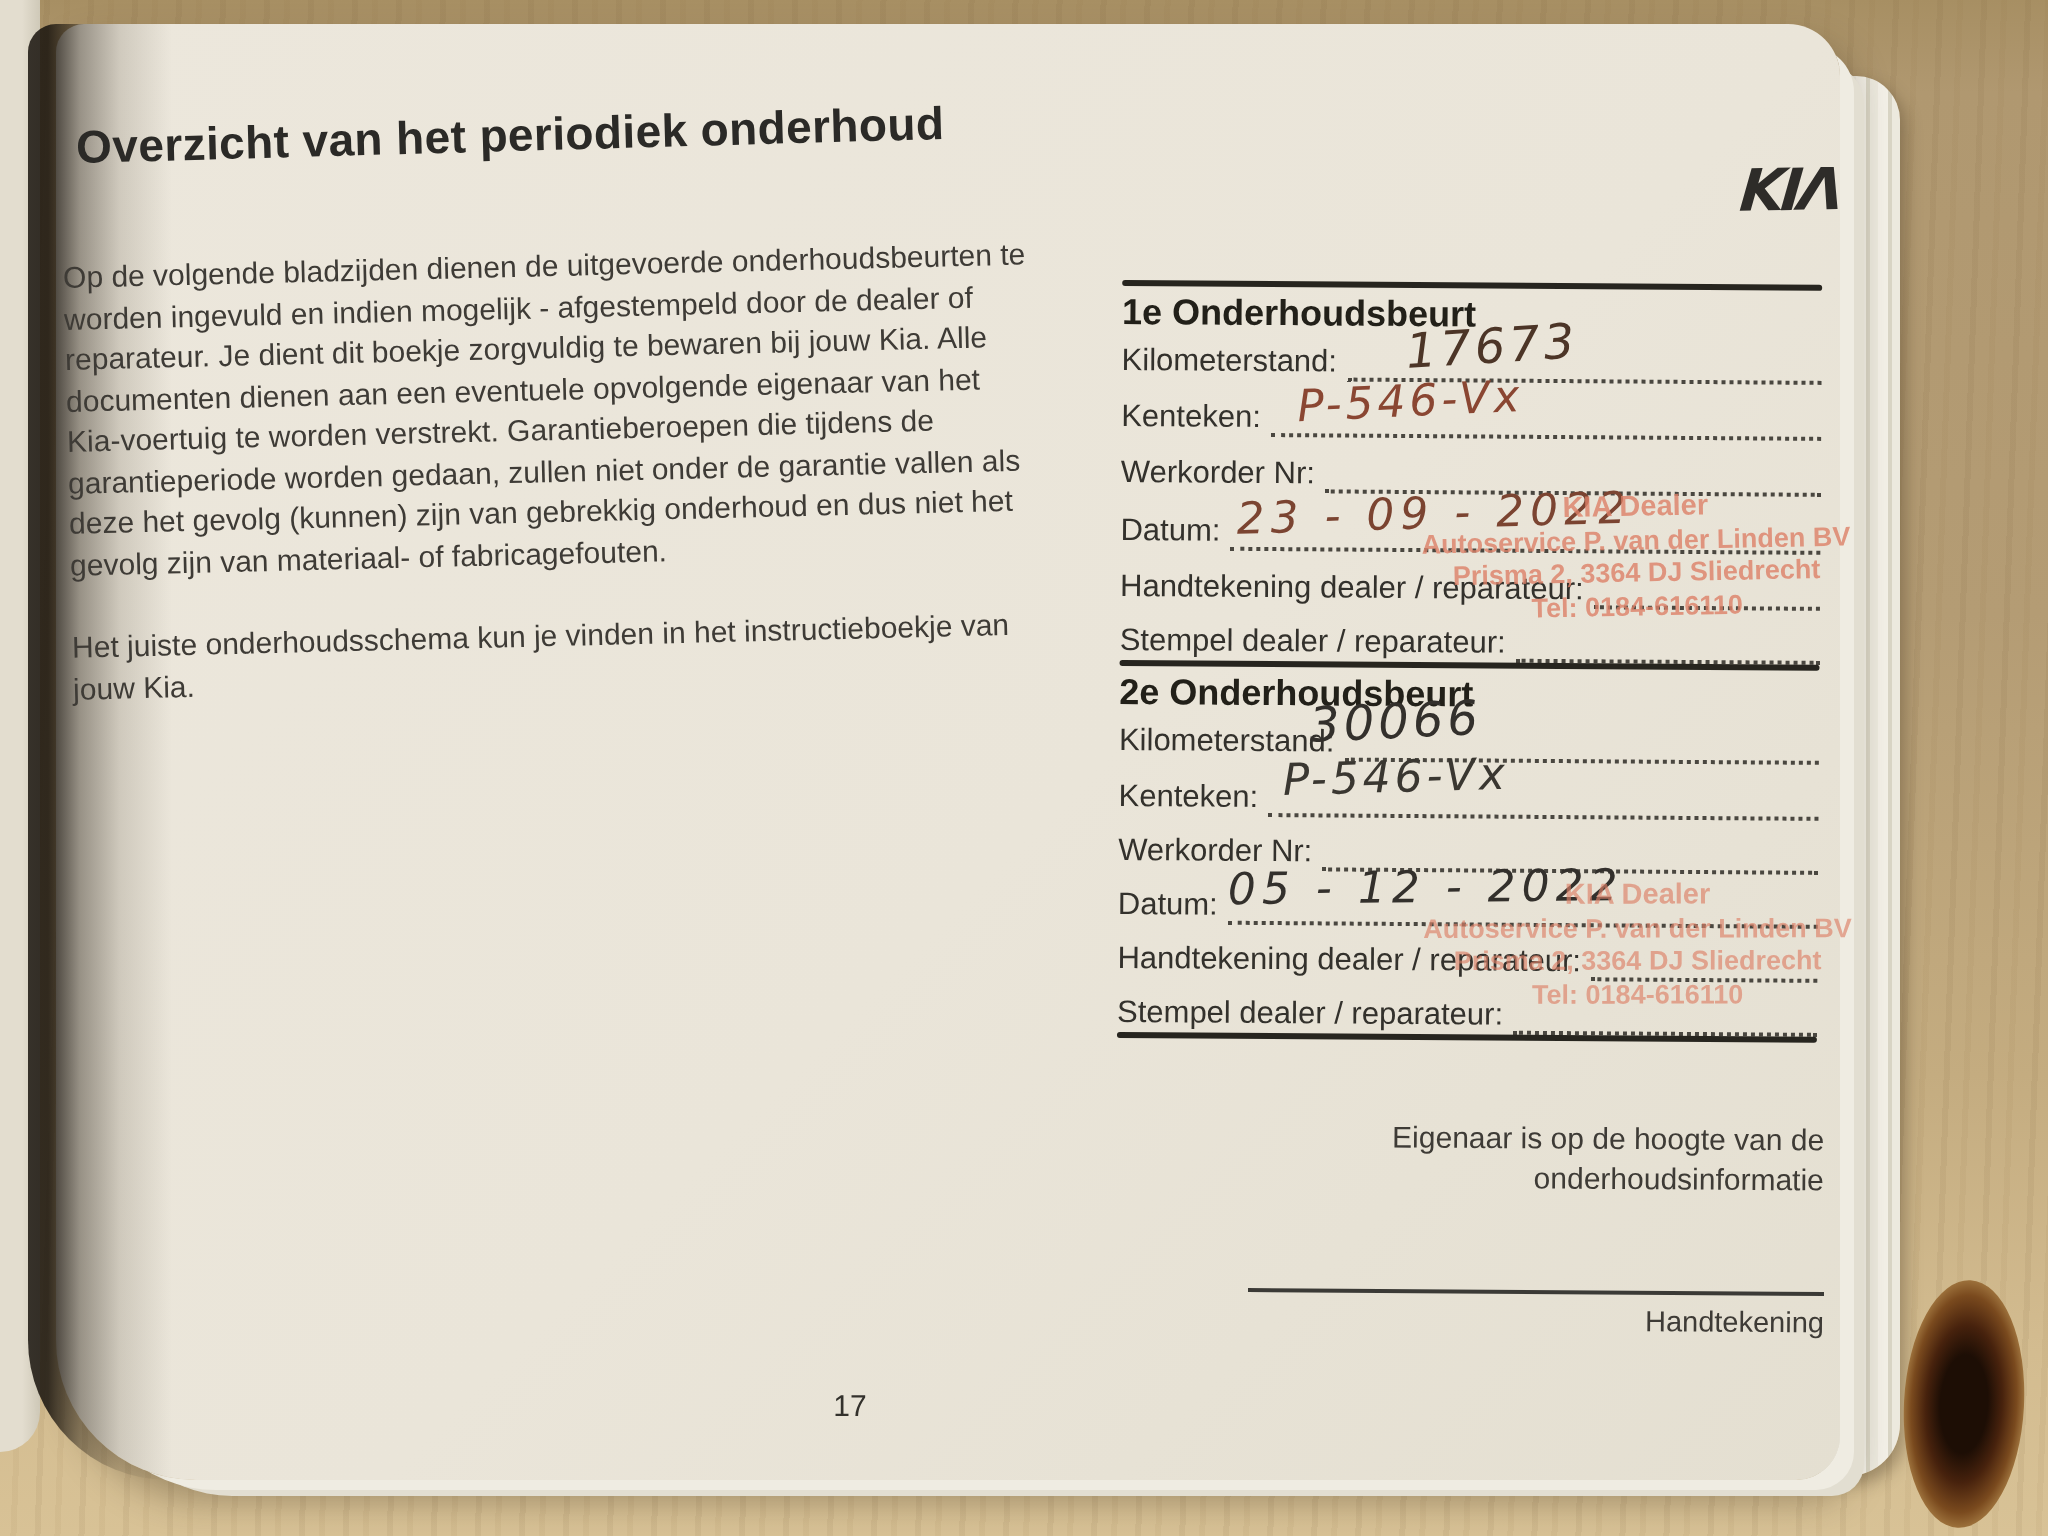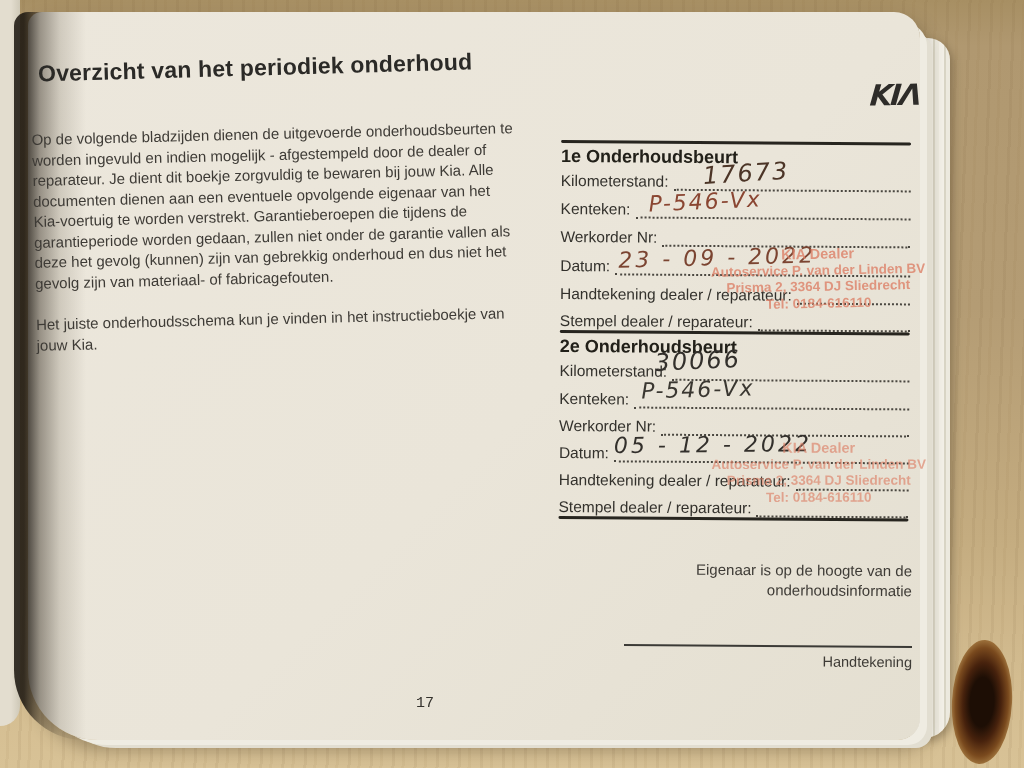--- a/index.html
+++ b/index.html
@@ -80,21 +80,21 @@
     pointer-events:none;
   }
   .stamp .s-l1{font-size:14.5px;}
   .stamp.stamp2{opacity:.65;transform:rotate(-0.5deg);}
   .owner-note{
     position:absolute;left:534px;top:548px;width:350px;text-align:right;
     font-size:15px;line-height:20px;color:#3e3b36;transform:rotate(0.4deg);
   }
   .sig-line{position:absolute;left:596px;top:633px;width:288px;height:2px;background:#3b3a36;transform:rotate(0.4deg);}
   .sig-label{position:absolute;left:534px;top:641px;width:350px;text-align:right;font-size:14.5px;color:#3e3b36;transform:rotate(0.4deg);}
-  .page-num{position:absolute;left:372px;top:683px;width:50px;text-align:center;font-size:15px;color:#33312c;font-family:Liberation Mono, monospace;}
+  .page-num{position:absolute;left:372px;top:683px;width:50px;text-align:center;font-size:15px;color:#33312c;}
 </style>
 </head>
 <body>
 
 <div class="photo">
 
   <div class="left-sliver"></div>
   <div class="stack-edges"></div>
   <div class="knot"></div>
 

